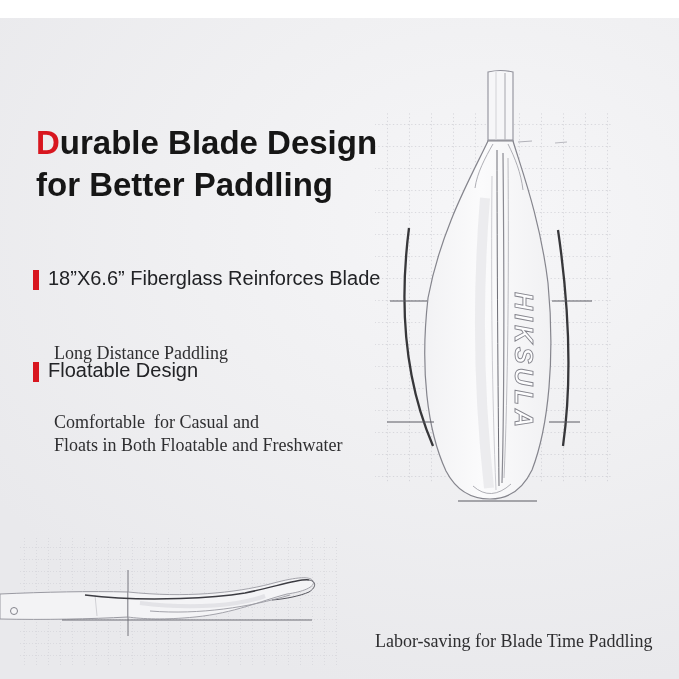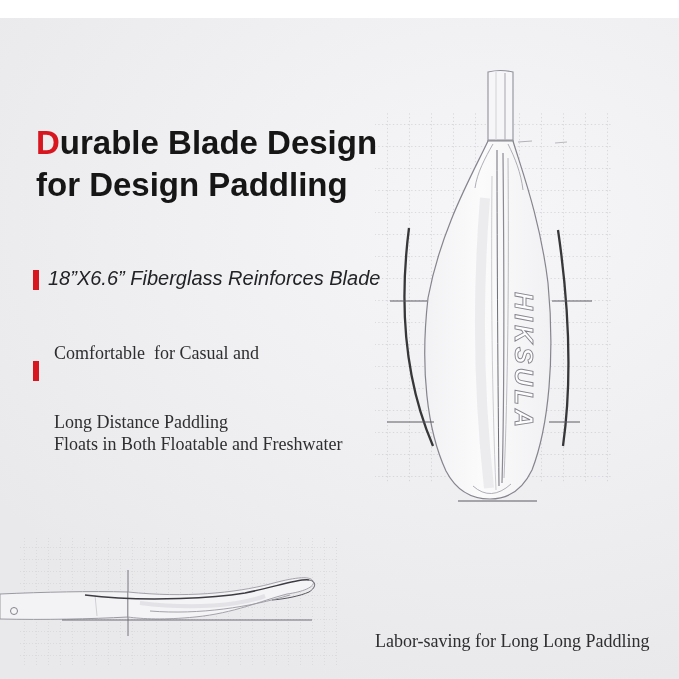--- a/index.html
+++ b/index.html
@@ -10,66 +10,67 @@
   }
   .headline{
     position:absolute;left:36px;top:104px;margin:0;
     font-size:33px;line-height:42px;font-weight:bold;color:#161616;letter-spacing:0;
   }
   .headline span{display:block;}
   .headline .l1{display:block;}
   .headline .accent{display:inline;color:#d8161f;}
   .headline .rest{display:inline;}
   .feature{position:absolute;}
-  .f-head{display:flex;align-items:flex-end;font-style:italic;}
+  .f-head{display:flex;align-items:flex-end;}
   .bar{display:inline-block;width:6px;height:20px;background:#d8161f;margin-top:2px;flex:0 0 auto;}
   .f-title{font-size:20px;color:#222326;margin-left:9px;white-space:pre;}
   .f3 .f-title{margin-left:3px;}
   .f-body{
     font-family:"Liberation Serif", serif;font-size:18px;line-height:23px;
     color:#2e2e30;margin-top:6px;margin-left:21px;white-space:pre;
   }
   .f3 .f-body{margin-left:17px;}
   svg{position:absolute;display:block;}
   #front-view{left:365px;top:40px;}
   #side-view{left:0;top:505px;}
 </style>
 </head>
 <body>
 
 <div class="canvas">
 
   <h1 class="headline">
     <span class="l1"><span class="accent">D</span><span class="rest">urable Blade Design</span></span>
-    <span class="l2">for Design Paddling</span>
+    <span class="l2">for Better Paddling</span>
   </h1>
 
   <div class="feature f1" style="left:33px;top:249px;">
     <div class="f-head">
       <span class="bar"></span>
       <span class="f-title">18”X6.6” Fiberglass Reinforces Blade</span>
     </div>
     <div class="f-body">
+      <div>Long Distance Paddling</div>
       <div>Comfortable  for Casual and</div>
-      <div>Long Distance Paddling</div>
     </div>
   </div>
 
   <div class="feature f2" style="left:33px;top:341px;">
     <div class="f-head">
       <span class="bar"></span>
+      <span class="f-title">Floatable Design</span>
     </div>
     <div class="f-body">
       <div>Floats in Both Floatable and Freshwater</div>
     </div>
   </div>
 
   <div class="feature f3" style="left:358px;top:560px;">
     <div class="f-body">
-      <div>Labor-saving for Long Long Paddling</div>
+      <div>Labor-saving for Blade Time Paddling</div>
       
     </div>
   </div>
 
   <svg id="front-view" width="314" height="460" viewBox="0 0 314 460">
     <defs>
       <pattern id="gridR" width="22" height="22" patternUnits="userSpaceOnUse">
         <path d="M22,0 L0,0 0,22" fill="none" stroke="#a6a6b0" stroke-width="0.8" stroke-dasharray="1.3,2.4"></path>
       </pattern>
       <linearGradient id="bladeGrad" x1="0" y1="0" x2="1" y2="0">

